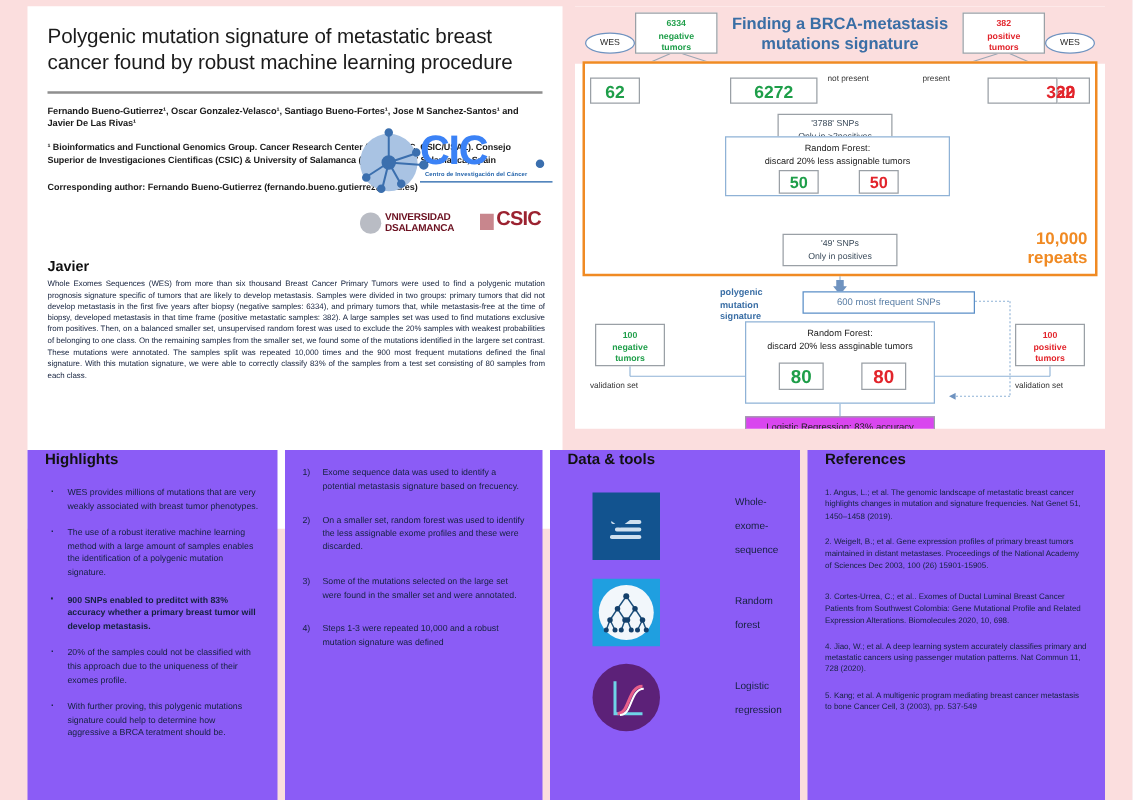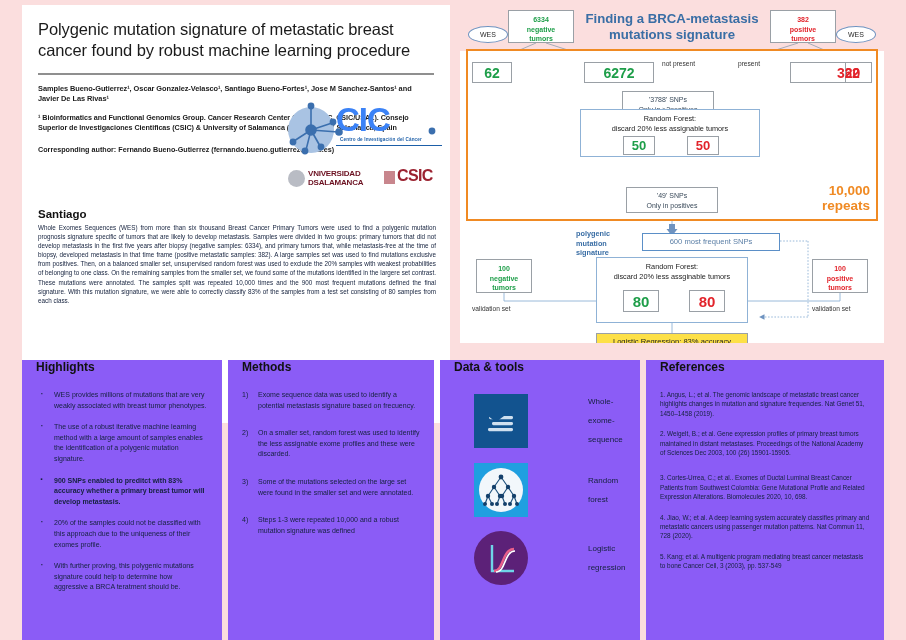--- a/index.html
+++ b/index.html
@@ -141,21 +141,21 @@
     font-size: 13.5px; font-weight: bold; color: #f08a23; line-height: 15px;
     text-align: right;
   }
   .lbl-sm { position: absolute; font-size: 6.6px; color: #333; }
   .blue-lbl { position: absolute; font-size: 7.3px; color: #3a6ea5; font-weight: bold; line-height: 9.5px; }
   .sigbox {
     position: absolute; border: 1.5px solid #5b8fc7; background: #fff;
     text-align: center; font-size: 7.6px; color: #5b7fa6; line-height: 16px;
   }
   .logregbox {
-    position: absolute; border: 1px solid #9aa0a6; background: #fde047;
+    position: absolute; border: 1px solid #9aa0a6; background: #d946ef;
     text-align: center; font-size: 7.6px; color: #222; line-height: 15px;
   }
   .flowsvg { position: absolute; left: 0; top: 0; width: 424px; height: 338px; pointer-events: none; }
 
   
   .bot-row { position: absolute; left: 0; top: 356px; width: 906px; height: 280px; }
   .panel {
     position: absolute; top: 4px; height: 343px;
     background: #8b5cf6; padding: 0 14px;
   }
@@ -192,25 +192,25 @@
 </head>
 <body>
 
 <div id="poster">
 
   <div class="top-row">
 
     <div class="title-card">
       <div class="poster-title">Polygenic mutation signature of metastatic breast cancer found by robust machine learning procedure</div>
       <div class="title-rule"></div>
-      <div class="authors">Samples Bueno-Gutierrez¹, Oscar Gonzalez-Velasco¹, Santiago Bueno-Fortes¹, Jose M Sanchez-Santos¹ and Javier De Las Rivas¹</div>
+      <div class="authors">Fernando Bueno-Gutierrez¹, Oscar Gonzalez-Velasco¹, Santiago Bueno-Fortes¹, Jose M Sanchez-Santos¹ and Javier De Las Rivas¹</div>
       <div class="affil">¹ Bioinformatics and Functional Genomics Group. Cancer Research Center (CIC-IBMCC, CSIC/USAL). Consejo Superior de Investigaciones Cientificas (CSIC) &amp; University of Salamanca (USAL). 37007 Salamanca, Spain</div>
       <div class="corresp">Corresponding author: Fernando Bueno-Gutierrez (fernando.bueno.gutierrez@usal.es)</div>
 
-      <div class="summary-head">Santiago</div>
+      <div class="summary-head">Javier</div>
       <div class="summary-body">Whole Exomes Sequences (WES) from more than six thousand Breast Cancer Primary Tumors were used to find a polygenic mutation prognosis signature specific of tumors that are likely to develop metastasis. Samples were divided in two groups: primary tumors that did not develop metastasis in the first five years after biopsy (negative samples: 6334), and primary tumors that, while metastasis-free at the time of biopsy, developed metastasis in that time frame (positive metastatic samples: 382). A large samples set was used to find mutations exclusive from positives. Then, on a balanced smaller set, unsupervised random forest was used to exclude the 20% samples with weakest probabilities of belonging to one class. On the remaining samples from the smaller set, we found some of the mutations identified in the largere set contrast. These mutations were annotated. The samples split was repeated 10,000 times and the 900 most frequent mutations defined the final signature. With this mutation signature, we were able to correctly classify 83% of the samples from a test set consisting of 80 samples from each class.</div>
 
       <div class="logo-block">
         <div class="cic-logo">
           <div class="cic-circle"></div>
           <svg width="165" height="62" style="position:absolute;left:0;top:0">
             <g stroke="#3b6fae" stroke-width="1.6" fill="#3b6fae">
               <line x1="31" y1="29" x2="31" y2="6"></line>
               <line x1="31" y1="29" x2="14" y2="40"></line>
               <line x1="31" y1="29" x2="26" y2="49"></line>
@@ -406,21 +406,20 @@
       <ul class="bullets">
         <li>WES provides millions of mutations that are very weakly associated with breast tumor phenotypes.</li>
         <li>The use of a robust iterative machine learning method with a large amount of samples enables the identification of a polygenic mutation signature.</li>
         <li class="bold">900 SNPs enabled to preditct with 83% accuracy whether a primary breast tumor will develop metastasis.</li>
         <li>20% of the samples could not be classified with this approach due to the uniqueness of their exomes profile.</li>
         <li>With further proving, this polygenic mutations signature could help to determine how aggressive a BRCA teratment should be.</li>
       </ul>
     </div>
 
     <div class="panel" style="left:228px;width:206px;">
-      <div class="panel-h">Methods</div>
       <ul class="numlist" style="margin-top:14px">
         <li>
           <span class="nm">1)</span>
           <span>Exome sequence data was used to identify a potential metastasis signature based on frecuency.</span>
         </li>
         <li>
           <span class="nm">2)</span>
           <span>On a smaller set, random forest was used to identify the less assignable exome profiles and these were discarded.</span>
         </li>
         <li>

